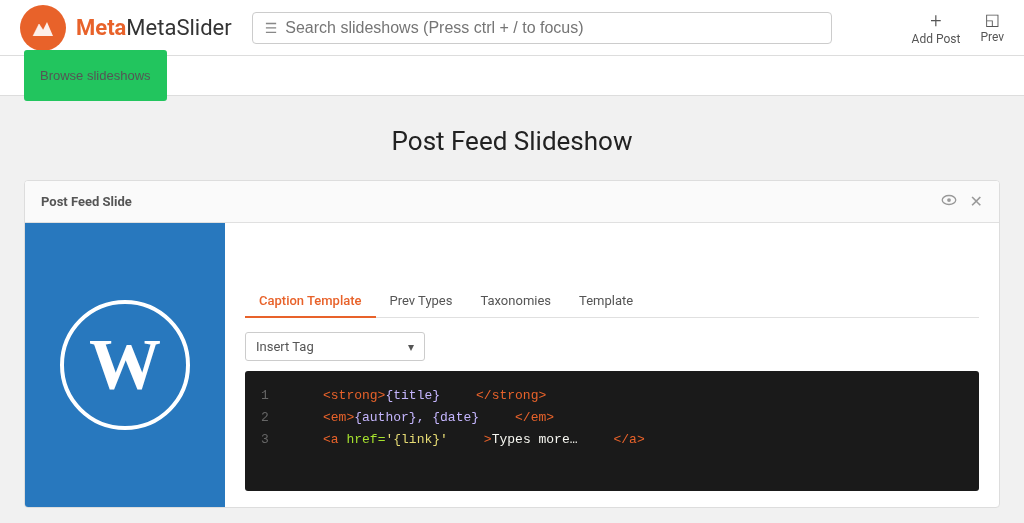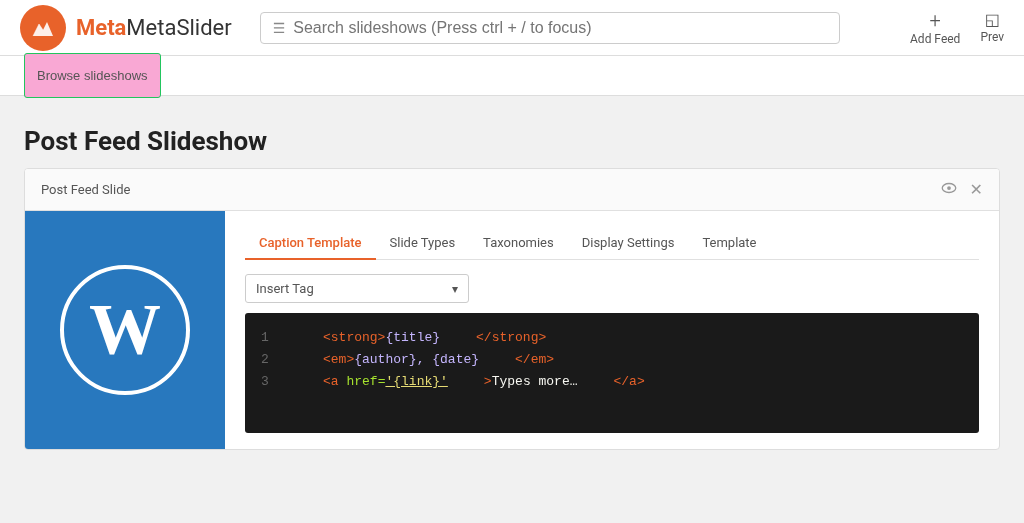--- a/index.html
+++ b/index.html
@@ -11,21 +11,21 @@
     }
 
     
     .top-nav {
       display: flex;
       align-items: center;
       background: #fff;
       border-bottom: 1px solid #ddd;
       padding: 0 20px;
       height: 56px;
-      gap: 28px;
+      gap: 20px;
     }
     .logo-area {
       display: flex;
       align-items: center;
       gap: 10px;
     }
     .logo-circle {
       width: 46px;
       height: 46px;
       background: #e8622a;
@@ -94,59 +94,60 @@
     
     .sub-nav {
       background: #fff;
       border-bottom: 1px solid #ddd;
       padding: 0 24px;
       height: 40px;
       display: flex;
       align-items: center;
     }
     .sub-nav-btn {
-      background: #f9a8d4;
-      border: 1px solid #22c55e;
+      background: #22c55e;
+      border: 4px solid #22c55e;
       border-radius: 3px;
       padding: 14px 12px;
       font-size: 13px;
       color: #555;
       cursor: pointer;
     }
 
     
     .page-content {
       padding: 30px 24px;
     }
     .page-title {
       font-size: 26px;
-      font-weight: 700;
+      font-weight: 400;
       color: #222;
-      margin-bottom: 12px;
+      margin-bottom: 24px;
+      text-align: center;
     }
 
     
     .slide-panel {
       background: #fff;
       border: 1px solid #ddd;
       border-radius: 4px;
       overflow: hidden;
     }
     .slide-panel-header {
       display: flex;
       align-items: center;
       justify-content: space-between;
       padding: 10px 16px;
       border-bottom: 1px solid #e0e0e0;
       background: #fafafa;
     }
     .slide-panel-title {
       font-size: 13px;
       color: #555;
-      font-weight: 400;
+      font-weight: 700;
     }
     .slide-panel-icons {
       display: flex;
       gap: 12px;
       align-items: center;
     }
     .icon-btn {
       cursor: pointer;
       color: #999;
       font-size: 16px;
@@ -178,20 +179,21 @@
     .slide-tabs-area {
       flex: 1;
       padding: 16px 20px;
     }
     .tabs-bar {
       display: flex;
       align-items: center;
       border-bottom: 1px solid #e0e0e0;
       margin-bottom: 14px;
       gap: 0;
+      margin-top: 46px;
     }
     .tab-item {
       padding: 8px 14px;
       font-size: 13px;
       color: #555;
       cursor: pointer;
       border-bottom: 2px solid transparent;
       margin-bottom: -1px;
       white-space: nowrap;
     }
@@ -201,21 +203,21 @@
       font-weight: 500;
     }
 
     
     .insert-tag-dropdown {
       display: flex;
       align-items: center;
       border: 1px solid #ccc;
       border-radius: 3px;
       background: #fff;
-      width: 224px;
+      width: 180px;
       padding: 6px 10px;
       cursor: pointer;
       justify-content: space-between;
       margin-bottom: 10px;
     }
     .insert-tag-label {
       font-size: 13px;
       color: #555;
     }
     .chevron-down {
@@ -242,21 +244,21 @@
       min-width: 14px;
       user-select: none;
     }
     .code-content {
       color: #ccc;
     }
     
     .tag-orange { color: #e8622a; margin-left: 36px; }
     .tag-yellow { color: #c4b5fd; }
     .attr-green { color: #a6e22e; }
-    .str-yellow { color: #e6db74; text-decoration: underline; }
+    .str-yellow { color: #e6db74; }
     .text-white { color: #f8f8f2; }
   </style>
 </head>
 <body>
 
 <nav class="top-nav">
   <div class="logo-area">
     <div class="logo-circle">
 
       <svg viewBox="0 0 28 28" fill="none" xmlns="http://www.w3.org/2000/svg">
@@ -270,21 +272,21 @@
   </div>
 
   <div class="search-bar">
     <span class="hamburger-icon">☰</span>
     <input type="text" placeholder="Search slideshows (Press ctrl + / to focus)" style="">
   </div>
 
   <div class="nav-actions">
     <div class="nav-action-btn">
       <span class="plus-icon">+</span>
-      <span>Add Feed</span>
+      <span>Add Post</span>
     </div>
     <div class="nav-action-btn">
       <span class="plus-icon" style="font-size:16px;">◱</span>
       <span>Prev</span>
     </div>
   </div>
 </nav>
 
 <div class="sub-nav">
   <button class="sub-nav-btn">
@@ -325,27 +327,24 @@
         </svg>
       </div>
 
       <div class="slide-tabs-area">
 
         <div class="tabs-bar">
           <div class="tab-item active">
             <span>Caption Template</span>
           </div>
           <div class="tab-item">
-            <span>Slide Types</span>
+            <span>Prev Types</span>
           </div>
           <div class="tab-item">
             <span>Taxonomies</span>
-          </div>
-          <div class="tab-item">
-            <span>Display Settings</span>
           </div>
           <div class="tab-item">
             <span>Template</span>
           </div>
         </div>
 
         <div class="insert-tag-dropdown">
           <span class="insert-tag-label">Insert Tag</span>
           <span class="chevron-down">▾</span>
         </div>

